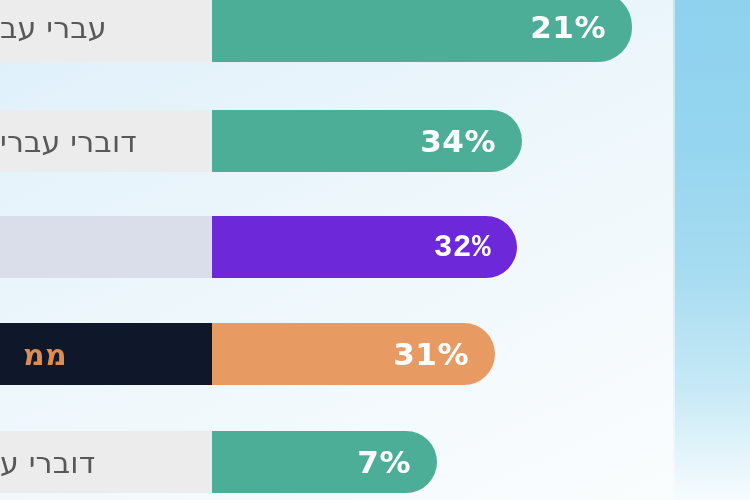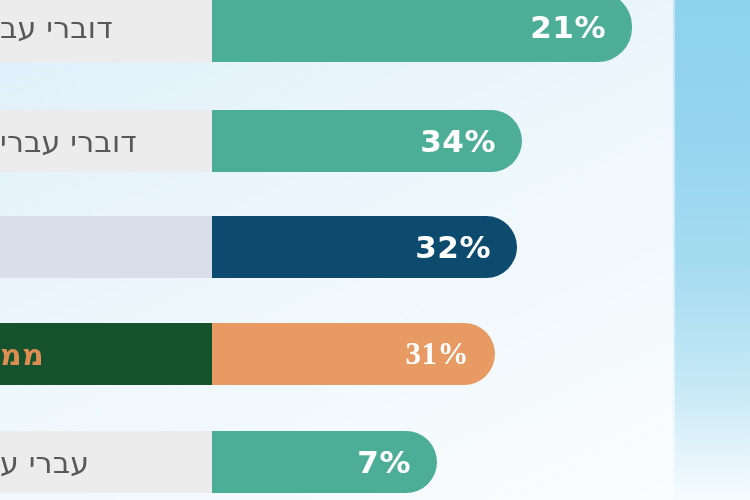--- a/index.html
+++ b/index.html
@@ -128,21 +128,21 @@
 
   <div class="bg-base"></div>
   <div class="chart-panel"></div>
   <div class="panel-seam"></div>
   <div class="right-panel"></div>
 
   <div class="rows">
 
     <div class="row" style="top:-8px;height:70px;">
       <div class="label-band" style="background:#ececec;">
-        <span class="label-text">דוברי עב</span>
+        <span class="label-text">עברי עב</span>
       </div>
       <div class="bar-track" style="width:463px;">
         <div class="bar" style="width:420px;background:#4CAE96;">
           <span class="bar-value">21%</span>
         </div>
       </div>
     </div>
 
     <div class="row" style="top:110px;height:62px;border-radius:11px;">
       <div class="label-band" style="background:#ececec;">
@@ -153,40 +153,40 @@
           <span class="bar-value">34%</span>
         </div>
       </div>
     </div>
 
     <div class="row" style="top:216px;height:62px;">
       <div class="label-band" style="background:#dadeeb;">
         <span class="label-text"></span>
       </div>
       <div class="bar-track" style="width:463px;">
-        <div class="bar" style="width:305px;background:#0c4a6e;">
+        <div class="bar" style="width:305px;background:#6d28d9;font-family:Liberation Mono, monospace;">
           <span class="bar-value">32%</span>
         </div>
       </div>
     </div>
 
     <div class="row highlight" style="top:323px;height:62px;">
-      <div class="label-band" style="background:#14532d;">
+      <div class="label-band" style="background:#0f172a;padding-left:23px;">
         <span class="label-text">ממ</span>
       </div>
-      <div class="bar-track" style="width:457px;font-family:Liberation Serif, serif;">
+      <div class="bar-track" style="width:457px;">
         <div class="bar" style="width:283px;background:#E89A63;">
           <span class="bar-value">31%</span>
         </div>
       </div>
     </div>
 
     <div class="row" style="top:431px;height:62px;">
       <div class="label-band" style="background:#ececec;">
-        <span class="label-text">עברי ע</span>
+        <span class="label-text">דוברי ע</span>
       </div>
       <div class="bar-track" style="width:463px;">
         <div class="bar" style="width:225px;background:#4CAE96;">
           <span class="bar-value">7%</span>
         </div>
       </div>
     </div>
 
   </div>
 </div>

